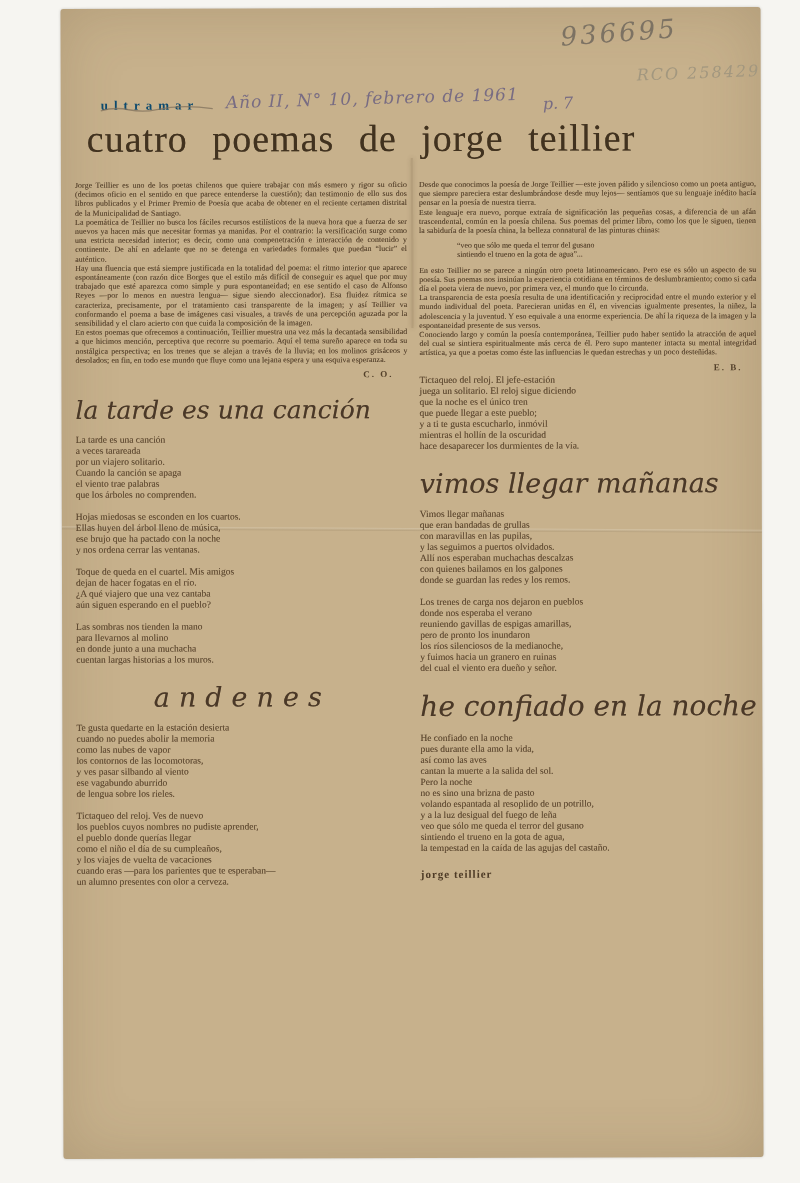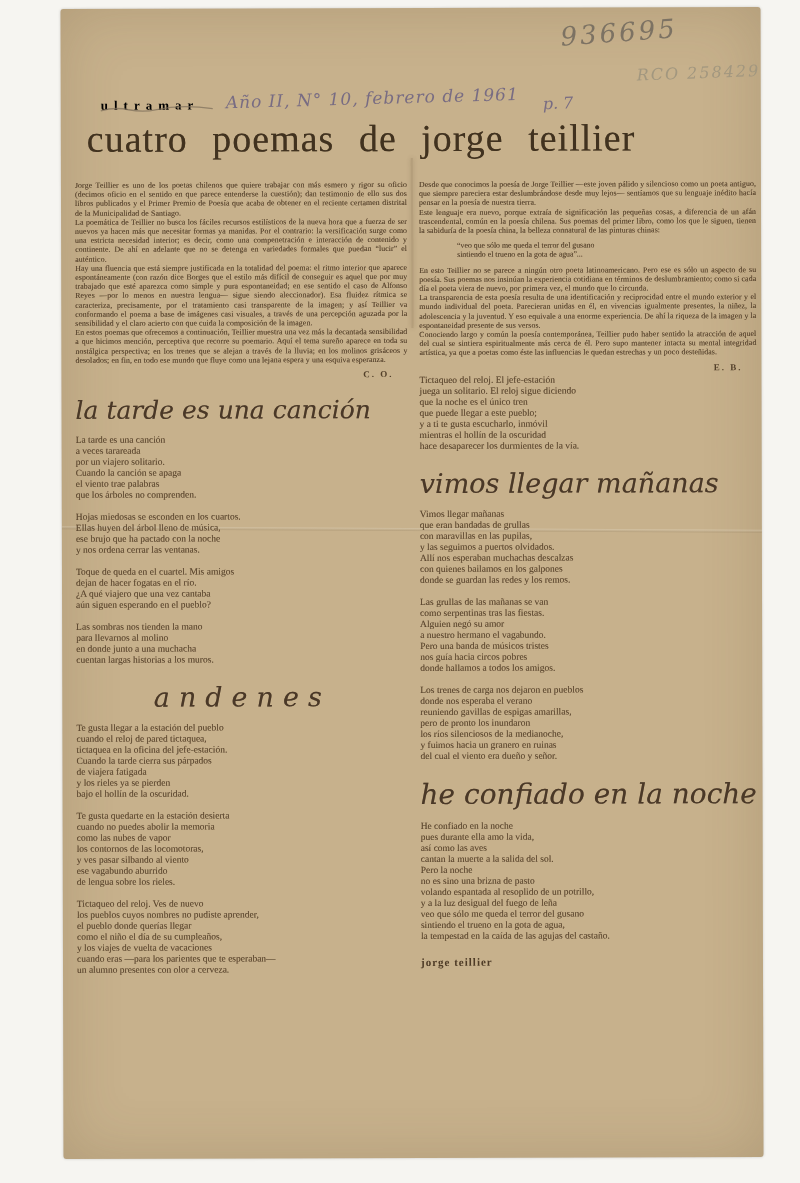--- a/index.html
+++ b/index.html
@@ -46,21 +46,21 @@
   }
   .accession{
     left:576px;top:56px;
     font-size:16px;letter-spacing:2px;
     color:#a2977f;transform:rotate(-2deg);
   }
   .masthead-row{position:absolute;left:40px;top:80px;width:640px;}
   .masthead{
     font-family:"Liberation Serif", serif;
     font-weight:700;font-size:13px;letter-spacing:6px;
-    color:#000000;
+    color:#0c4a6e;
   }
   .pencil-underline{position:absolute;left:-2px;top:16px;opacity:0.75;}
   .issue{
     position:static;display:inline-block;margin-left:22px;
     font-size:17px;letter-spacing:1px;color:#786c83;
     transform:rotate(-1.5deg);vertical-align:top;
   }
   .pageref{
     position:static;display:inline-block;margin-left:20px;margin-top:6px;
     font-size:16px;color:#786c83;transform:rotate(-2deg);
@@ -167,27 +167,20 @@
     <div class="stanza">Toque de queda en el cuartel. Mis amigos
 dejan de hacer fogatas en el río.
 ¿A qué viajero que una vez cantaba
 aún siguen esperando en el pueblo?</div>
     <div class="stanza">Las sombras nos tienden la mano
 para llevarnos al molino
 en donde junto a una muchacha
 cuentan largas historias a los muros.</div>
 
     <h2 class="poem-title t-andenes">andenes</h2>
-    <div class="stanza">Te gusta llegar a la estación del pueblo
-cuando el reloj de pared tictaquea,
-tictaquea en la oficina del jefe-estación.
-Cuando la tarde cierra sus párpados
-de viajera fatigada
-y los rieles ya se pierden
-bajo el hollín de la oscuridad.</div>
     <div class="stanza">Te gusta quedarte en la estación desierta
 cuando no puedes abolir la memoria
 como las nubes de vapor
 los contornos de las locomotoras,
 y ves pasar silbando al viento
 ese vagabundo aburrido
 de lengua sobre los rieles.</div>
     <div class="stanza">Tictaqueo del reloj. Ves de nuevo
 los pueblos cuyos nombres no pudiste aprender,
 el pueblo donde querías llegar
@@ -218,27 +211,20 @@
 hace desaparecer los durmientes de la vía.</div>
 
     <h2 class="poem-title t-vimos">vimos llegar mañanas</h2>
     <div class="stanza">Vimos llegar mañanas
 que eran bandadas de grullas
 con maravillas en las pupilas,
 y las seguimos a puertos olvidados.
 Allí nos esperaban muchachas descalzas
 con quienes bailamos en los galpones
 donde se guardan las redes y los remos.</div>
-    <div class="stanza">Las grullas de las mañanas se van
-como serpentinas tras las fiestas.
-Alguien negó su amor
-a nuestro hermano el vagabundo.
-Pero una banda de músicos tristes
-nos guía hacia circos pobres
-donde hallamos a todos los amigos.</div>
     <div class="stanza">Los trenes de carga nos dejaron en pueblos
 donde nos esperaba el verano
 reuniendo gavillas de espigas amarillas,
 pero de pronto los inundaron
 los ríos silenciosos de la medianoche,
 y fuimos hacia un granero en ruinas
 del cual el viento era dueño y señor.</div>
 
     <h2 class="poem-title t-confiado">he confiado en la noche</h2>
     <div class="stanza">He confiado en la noche

